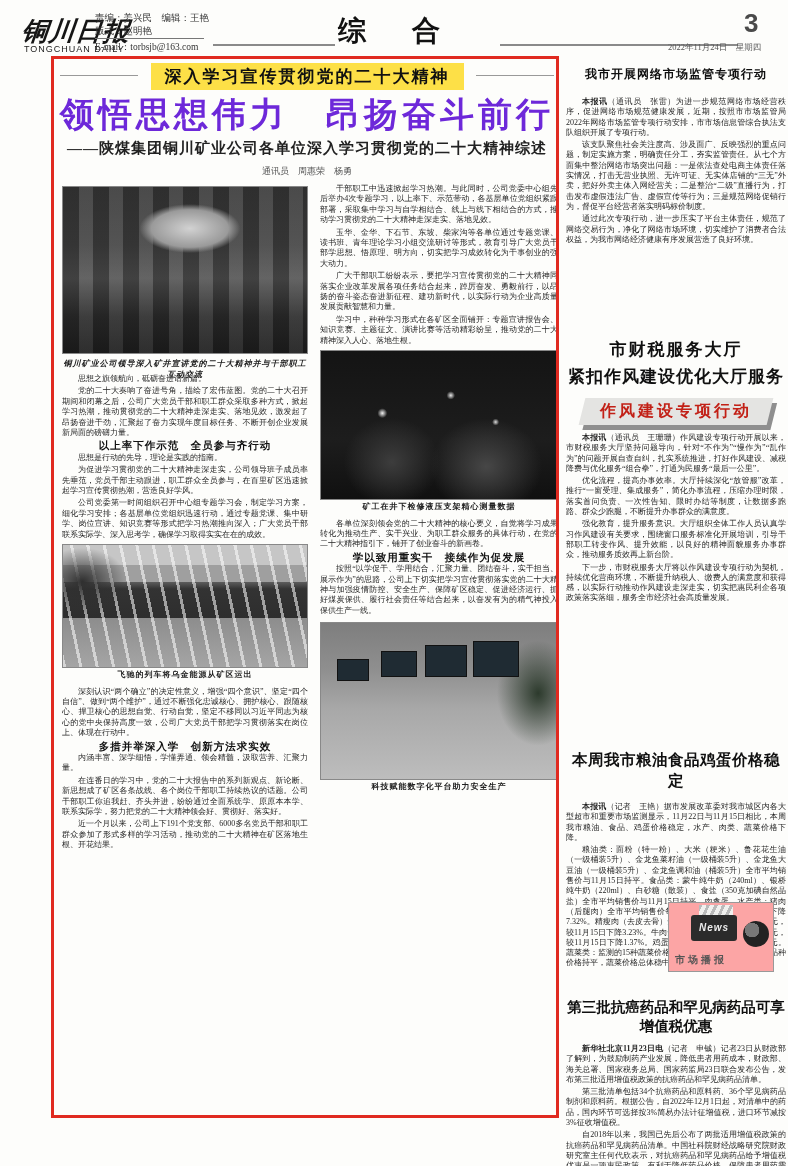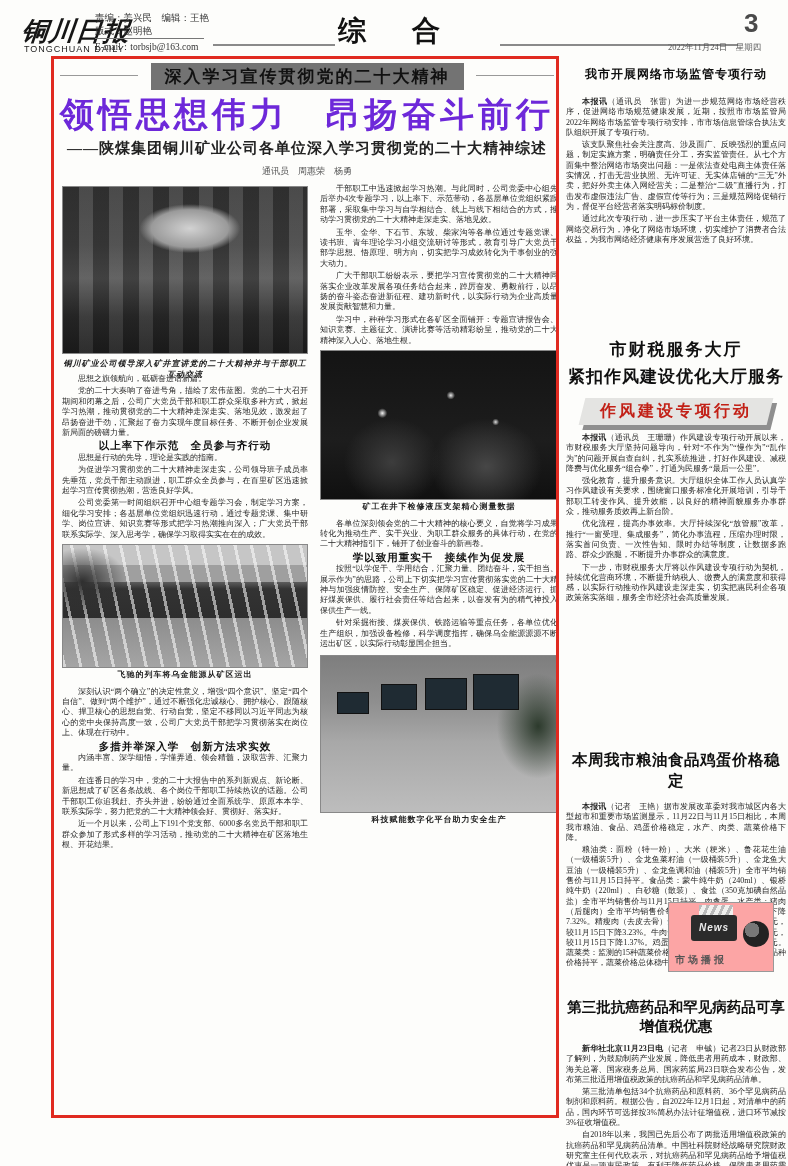--- a/index.html
+++ b/index.html
@@ -19,21 +19,21 @@
   .rule-right{position:absolute;left:500px;top:44px;width:238px;height:2px;background:#8a8a8a;}
   .page-num{position:absolute;left:744px;top:8px;font-family:"Liberation Sans",sans-serif;
            font-size:26px;font-weight:bold;color:#4a4a4a;}
   .date{position:absolute;left:668px;top:42px;font-size:8.5px;color:#555;}
   
   .anno-box{position:absolute;left:51px;top:56px;width:508px;height:1062px;
             border:3px solid #e02a20;box-sizing:border-box;pointer-events:none;z-index:50;}
   
   .banner-wrap{position:absolute;left:60px;top:63px;width:494px;height:24px;text-align:center;}
   .banner-line{position:absolute;top:12px;width:78px;height:1px;background:#999;}
-  .banner{display:inline-block;background:#737373;color:#111;font-family:"Liberation Sans",sans-serif;
+  .banner{display:inline-block;background:#fde047;color:#111;font-family:"Liberation Sans",sans-serif;
           font-weight:bold;font-size:17px;letter-spacing:2px;padding:2px 14px;}
   .headline{position:absolute;left:60px;top:92px;width:494px;text-align:center;
           font-family:"Liberation Sans",sans-serif;font-weight:bold;font-size:34px;letter-spacing:4px;color:#6d28d9;}
   .subtitle{position:absolute;left:60px;top:139px;width:494px;text-align:center;
           font-weight:bold;font-size:15px;letter-spacing:1px;color:#222;}
   .byline{position:absolute;left:60px;top:165px;width:494px;text-align:center;font-size:9px;color:#555;}
   
   .photo{box-sizing:border-box;border:1px solid #888;}
   .ph-meeting{position:absolute;left:62px;top:186px;width:246px;height:168px;
       background:
@@ -138,21 +138,20 @@
   <div class="col col-right-top">
     <p>干部职工中迅速掀起学习热潮。与此同时，公司党委中心组先后举办4次专题学习，以上率下、示范带动，各基层单位党组织紧跟部署，采取集中学习与自学相结合、线上与线下相结合的方式，推动学习贯彻党的二十大精神走深走实、落地见效。</p>
     <p>玉华、金华、下石节、东坡、柴家沟等各单位通过专题党课、读书班、青年理论学习小组交流研讨等形式，教育引导广大党员干部学思想、悟原理、明方向，切实把学习成效转化为干事创业的强大动力。</p>
     <p>广大干部职工纷纷表示，要把学习宣传贯彻党的二十大精神同落实企业改革发展各项任务结合起来，踔厉奋发、勇毅前行，以昂扬的奋斗姿态奋进新征程、建功新时代，以实际行动为企业高质量发展贡献智慧和力量。</p>
     <p>学习中，种种学习形式在各矿区全面铺开：专题宣讲报告会、知识竞赛、主题征文、演讲比赛等活动精彩纷呈，推动党的二十大精神深入人心、落地生根。</p>
     <div class="photo ph-miners"></div>
     <div class="cap-flow">矿工在井下检修液压支架精心测量数据</div>
     <p>各单位深刻领会党的二十大精神的核心要义，自觉将学习成果转化为推动生产、实干兴业、为职工群众服务的具体行动，在党的二十大精神指引下，铺开了创业奋斗的新画卷。</p>
     <p class="subhead">学以致用重实干　接续作为促发展</p>
     <p>按照“以学促干、学用结合，汇聚力量、团结奋斗，实干担当、展示作为”的思路，公司上下切实把学习宣传贯彻落实党的二十大精神与加强疫情防控、安全生产、保障矿区稳定、促进经济运行、抓好煤炭保供、履行社会责任等结合起来，以奋发有为的精气神投入保供生产一线。</p>
-    <p>针对采掘衔接、煤炭保供、铁路运输等重点任务，各单位优化生产组织，加强设备检修，科学调度指挥，确保乌金能源源源不断运出矿区，以实际行动彰显国企担当。</p>
     <div class="photo ph-control">
       <div class="monitor" style="left:60px;top:28px;width:34px;height:24px;"></div>
       <div class="monitor" style="left:104px;top:22px;width:40px;height:30px;"></div>
       <div class="monitor" style="left:152px;top:18px;width:44px;height:34px;"></div>
       <div class="monitor" style="left:16px;top:36px;width:30px;height:20px;"></div>
     </div>
     <div class="cap-flow">科技赋能数字化平台助力安全生产</div>
   </div>
 
   <div class="sb-art" style="top:66px;">
@@ -165,22 +164,22 @@
   </div>
 
   <div class="sb-art" style="top:338px;">
     <div class="sb-head" style="font-size:17px;letter-spacing:2px;">市财税服务大厅</div>
     <div class="sb-head" style="font-size:17px;letter-spacing:1px;margin-top:4px;">紧扣作风建设优化大厅服务</div>
     <div class="badge-wrap">
       <span class="badge"><span>作风建设专项行动</span></span>
     </div>
     <div class="sb-body" style="height:300px;">
       <p><span class="lead">本报讯</span><span>（通讯员　王珊珊）作风建设专项行动开展以来，市财税服务大厅坚持问题导向，针对“不作为”“慢作为”“乱作为”的问题开展自查自纠，扎实系统推进，打好作风建设、减税降费与优化服务“组合拳”，打通为民服务“最后一公里”。</span></p>
+      <p>优化流程，提高办事效率。大厅持续深化“放管服”改革，推行“一窗受理、集成服务”，简化办事流程，压缩办理时限，落实首问负责、一次性告知、限时办结等制度，让数据多跑路、群众少跑腿，不断提升办事群众的满意度。</p>
       <p>强化教育，提升服务意识。大厅组织全体工作人员认真学习作风建设有关要求，围绕窗口服务标准化开展培训，引导干部职工转变作风、提升效能，以良好的精神面貌服务办事群众，推动服务质效再上新台阶。</p>
-      <p>优化流程，提高办事效率。大厅持续深化“放管服”改革，推行“一窗受理、集成服务”，简化办事流程，压缩办理时限，落实首问负责、一次性告知、限时办结等制度，让数据多跑路、群众少跑腿，不断提升办事群众的满意度。</p>
       <p>下一步，市财税服务大厅将以作风建设专项行动为契机，持续优化营商环境，不断提升纳税人、缴费人的满意度和获得感，以实际行动推动作风建设走深走实，切实把惠民利企各项政策落实落细，服务全市经济社会高质量发展。</p>
     </div>
   </div>
 
   <div class="sb-art" style="top:750px;">
     <div class="sb-head" style="font-size:15.5px;letter-spacing:0.5px;">本周我市粮油食品鸡蛋价格稳定</div>
     <div class="sb-body" style="margin-top:10px;height:212px;">
       <p><span class="lead">本报讯</span><span>（记者　王艳）据市发展改革委对我市城区内各大型超市和重要市场监测显示，11月22日与11月15日相比，本周我市粮油、食品、鸡蛋价格稳定，水产、肉类、蔬菜价格下降。</span></p>
       <p>粮油类：面粉（特一粉）、大米（粳米）、鲁花花生油（一级桶装5升）、金龙鱼菜籽油（一级桶装5升）、金龙鱼大豆油（一级桶装5升）、金龙鱼调和油（桶装5升）全市平均销售价与11月15日持平。食品类：蒙牛纯牛奶（240ml）、银桥纯牛奶（220ml）、白砂糖（散装）、食盐（350克加碘自然晶盐）全市平均销售价与11月15日持平。肉禽蛋、水产类：猪肉（后腿肉）全市平均销售价每500克19.00元，较11月15日下降7.32%。精瘦肉（去皮去骨）全市平均销售价每500克25.50元，较11月15日下降3.23%。牛肉全市平均销售价每500克36.00元，较11月15日下降1.37%。鸡蛋全市平均销售价每500克5.26元。蔬菜类：监测的15种蔬菜价格中，11个品种价格下降，4个品种价格持平，蔬菜价格总体稳中有降。</p>
     </div>

